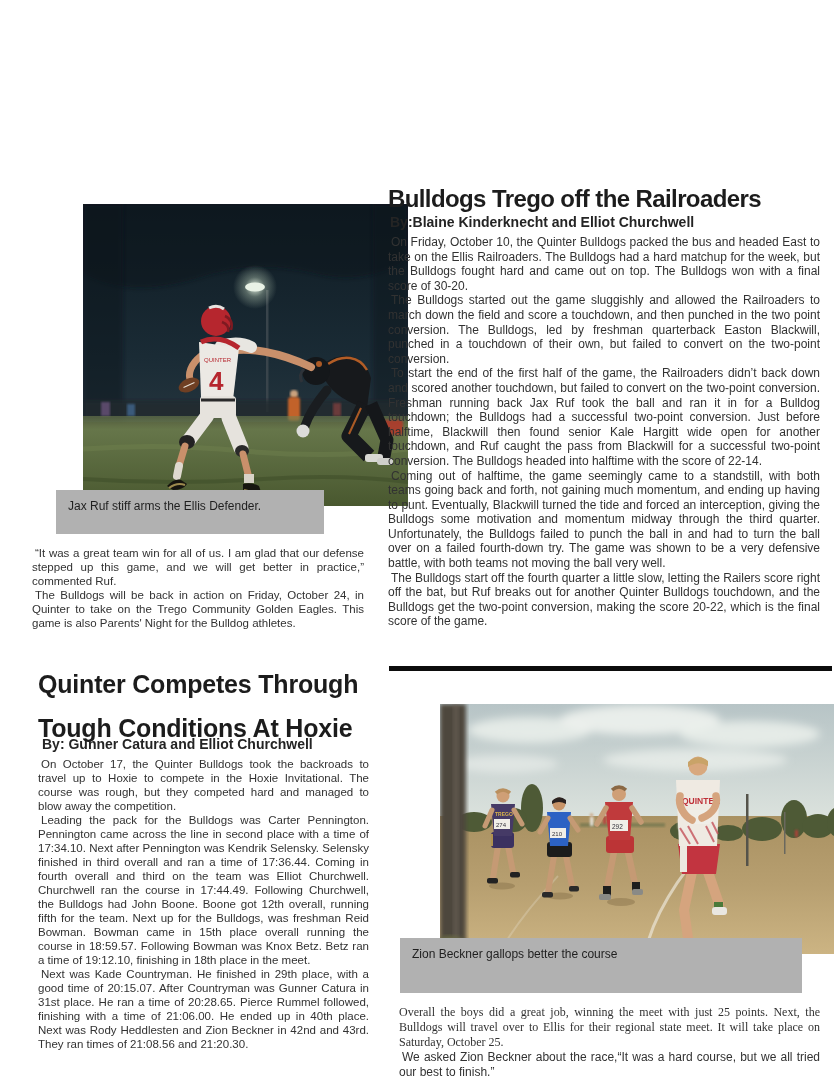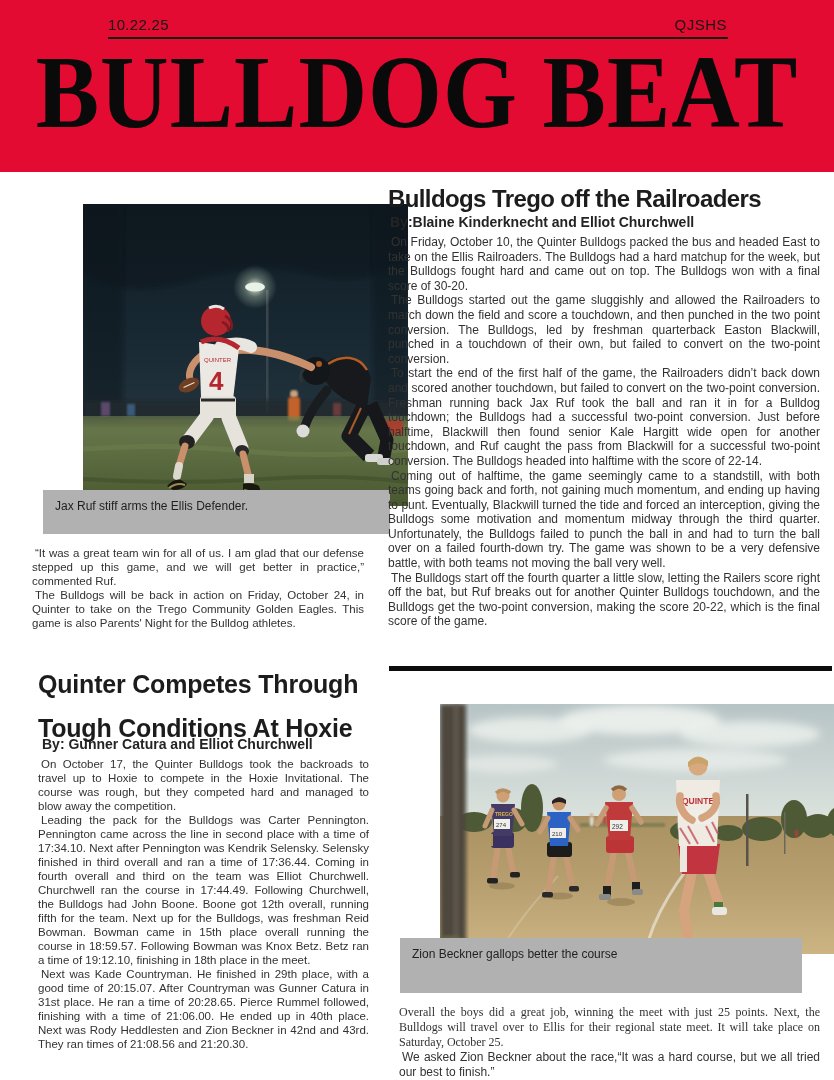--- a/index.html
+++ b/index.html
@@ -18,45 +18,39 @@
   .byline{position:absolute;font-weight:bold;color:#242424;}
   .bodytext{position:absolute;color:#323232;text-align:justify;}
   .bodytext p{margin:0;text-indent:3px;}
   .bodytext p.no-indent{text-indent:0;font-family:Liberation Serif, serif;}
   .caption-bar{position:absolute;background:#b1b1b1;color:#1f1f1f;box-sizing:border-box;
                padding:9px 12px;font-size:12px;}
   .photo{position:absolute;overflow:hidden;background:#222;}
   .photo svg{display:block;}
   
   .fb-photo{left:43px;top:188px;width:325px;height:302px;}
-  .fb-caption{left:43px;top:490px;width:347px;height:44px;}
+  .fb-caption{left:56px;top:490px;width:268px;height:44px;}
   .fb-follow{left:32px;top:546px;width:332px;font-size:11.5px;line-height:14px;}
   .xc-head{left:38px;top:662px;width:340px;font-size:25px;line-height:44px;letter-spacing:-.2px;}
   .xc-byline{left:42px;top:736px;width:330px;font-size:14px;}
   .xc-body{left:38px;top:757px;width:331px;font-size:11.5px;line-height:14px;}
   
   .fb-head{left:388px;top:184px;width:440px;font-size:24px;line-height:30px;letter-spacing:-.6px;}
   .fb-byline{left:390px;top:214px;width:432px;font-size:14px;}
   .fb-body{left:388px;top:235px;width:432px;font-size:12px;line-height:14.6px;}
   .divider{position:absolute;left:389px;top:666px;width:443px;height:5px;background:#0c0c0c;}
   .xc-photo{left:400px;top:688px;width:402px;height:250px;}
   .xc-caption{left:400px;top:938px;width:402px;height:55px;}
   .xc-close{left:399px;top:1005px;width:421px;font-size:12px;line-height:15px;}
 </style>
 </head>
 <body>
 
 <div class="page">
 
-  <header class="band">
-    <div class="issue-date">10.22.25</div>
-    <div class="school-code">QJSHS</div>
-    <div class="header-rule"></div>
-    <h1 class="masthead">BULLDOG BEAT</h1>
-  </header>
 
   <figure class="photo fb-photo">
     <svg width="325" height="302" viewBox="0 0 325 302" xmlns="http://www.w3.org/2000/svg">
       <defs>
         <linearGradient id="fbsky" x1="0" y1="0" x2="0" y2="1">
           <stop offset="0" stop-color="#0f1b23"></stop>
             <stop offset="0.7" stop-color="#1a2b35"></stop>
             <stop offset="1" stop-color="#24343d"></stop>
         </linearGradient>
         <linearGradient id="fbgrass" x1="0" y1="0" x2="0" y2="1">

